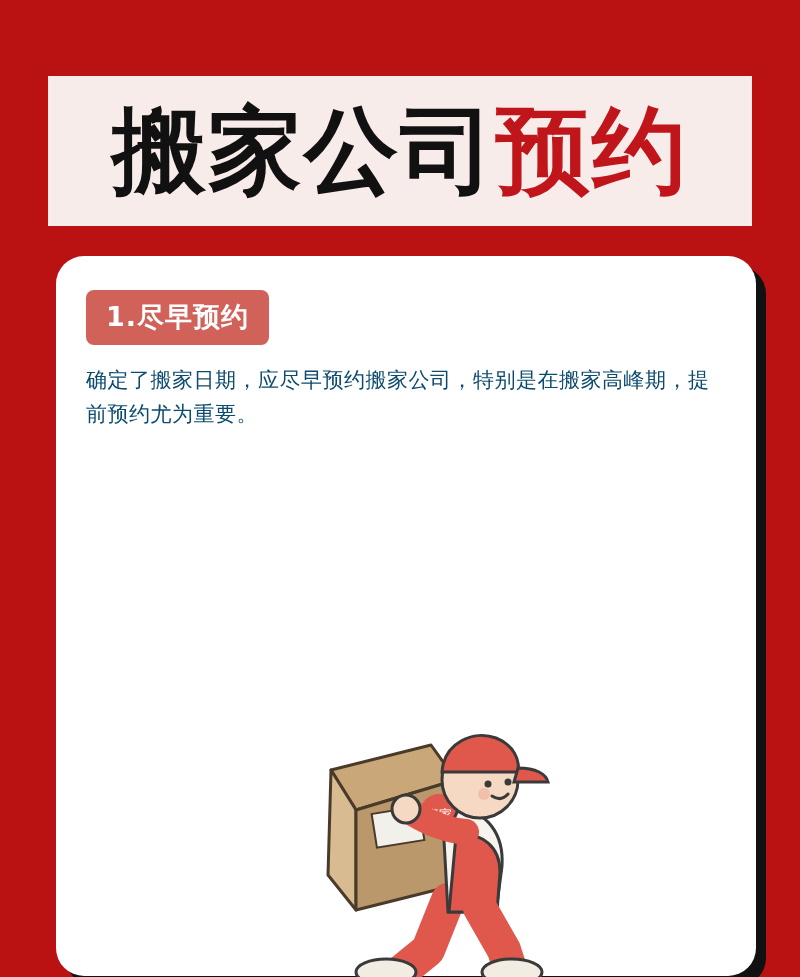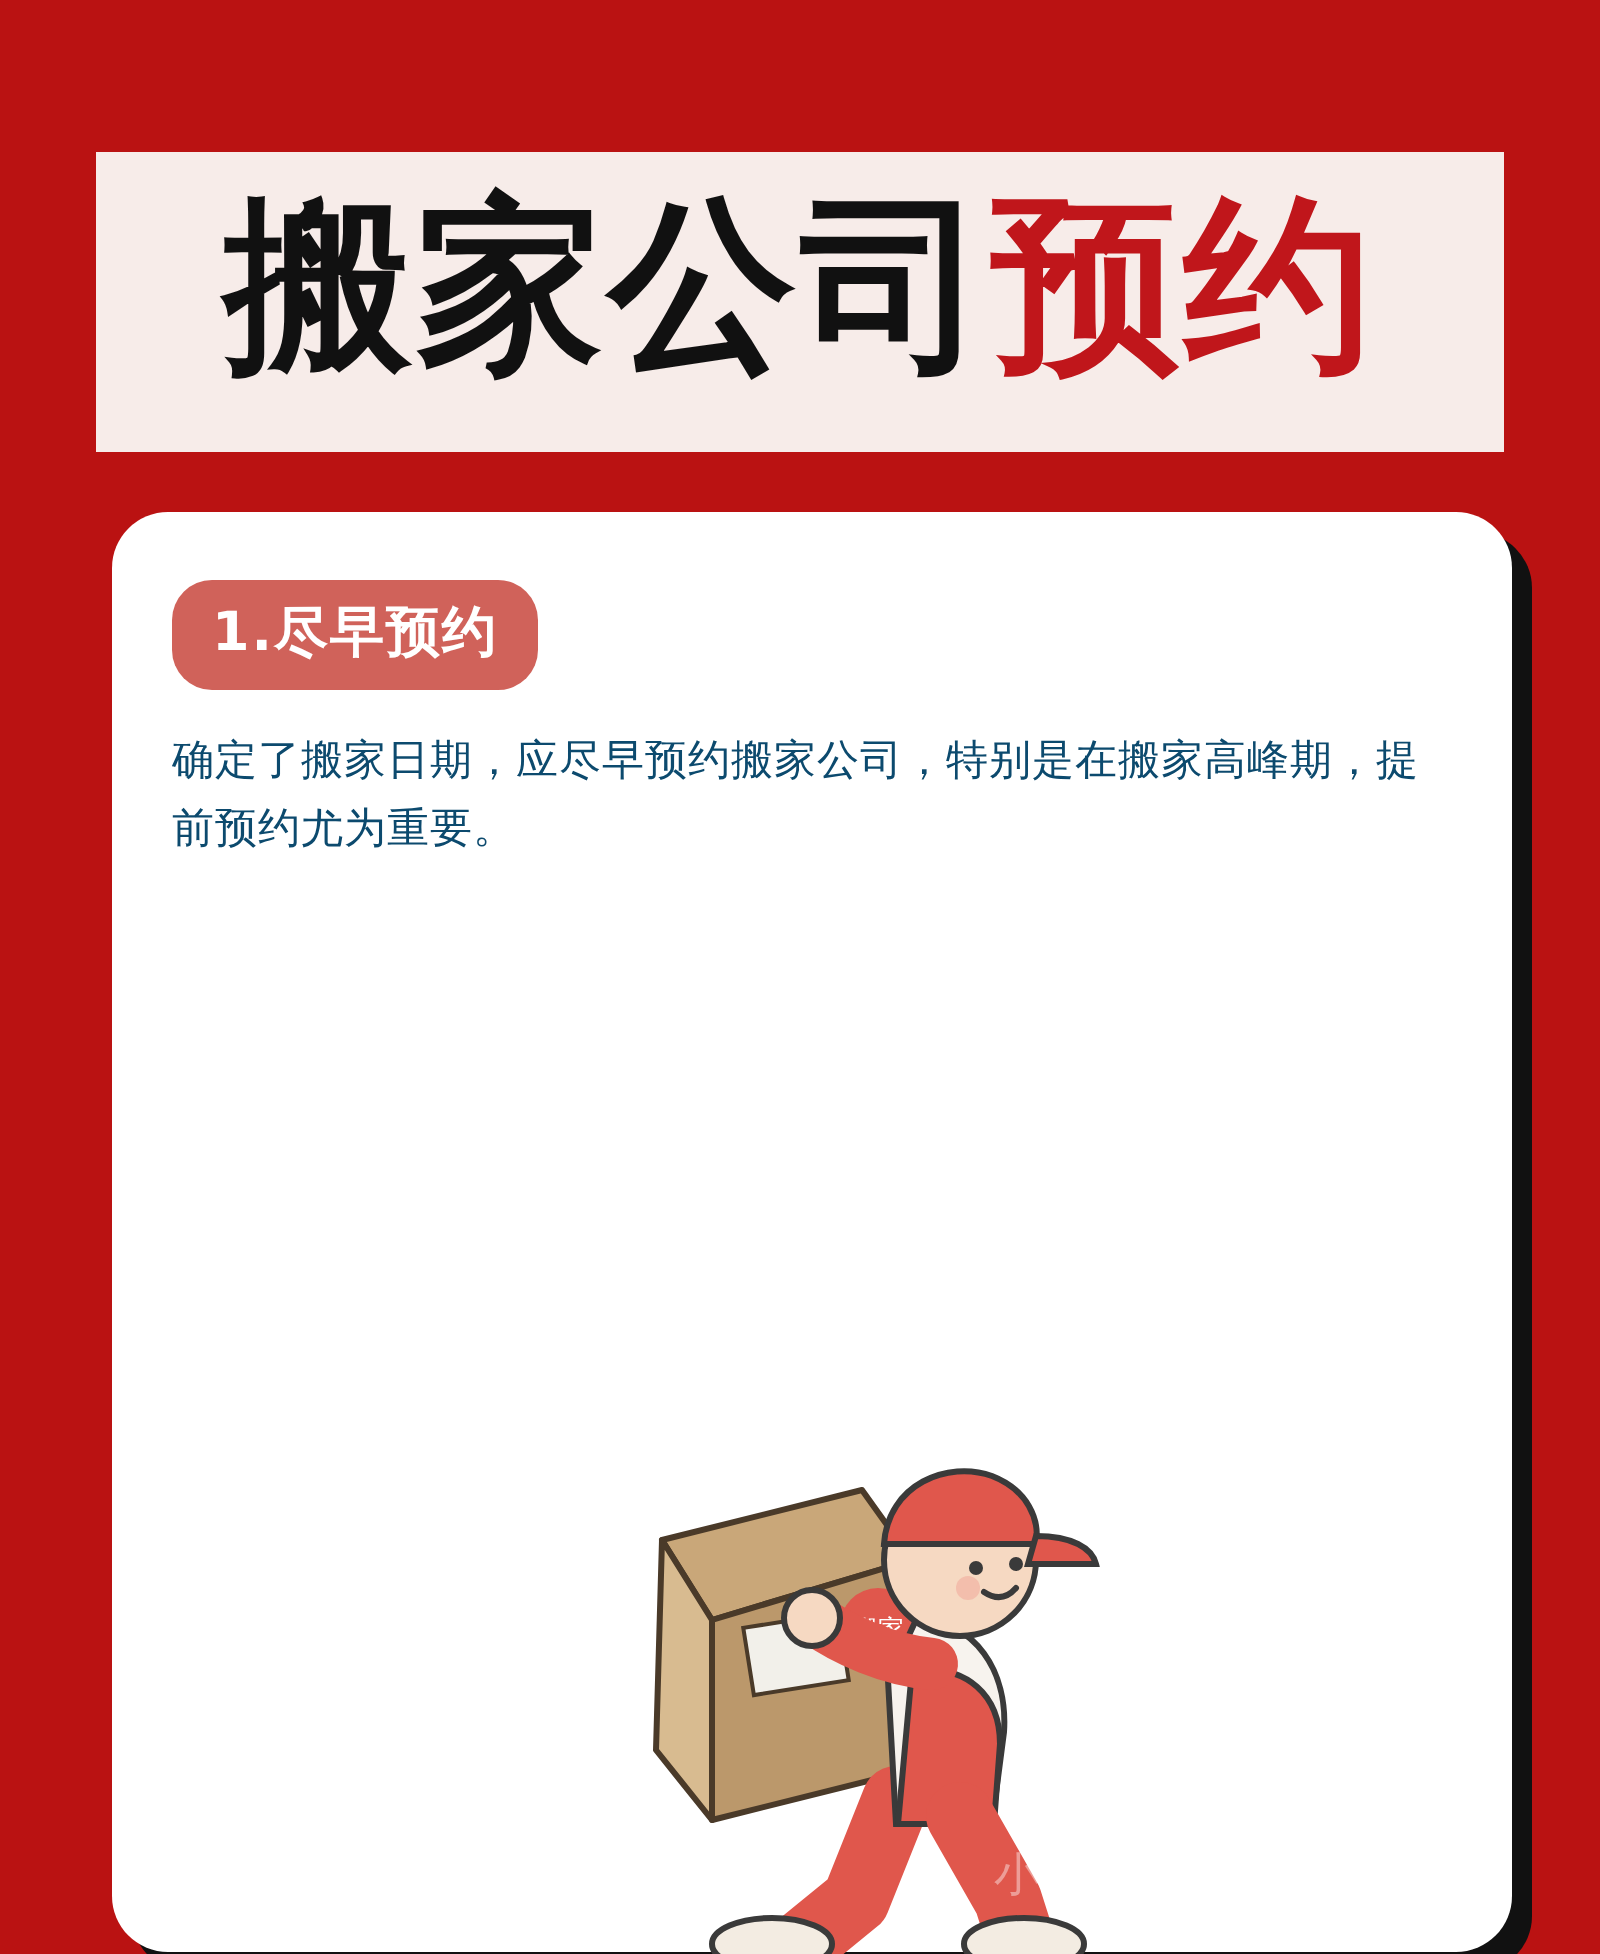--- a/index.html
+++ b/index.html
@@ -31,21 +31,21 @@
     display: flex;
     align-items: center;
     justify-content: center;
   }
   .title-text {
     font-size: 94px;
     font-weight: bold;
     line-height: 1;
     letter-spacing: 2px;
     white-space: nowrap;
-    font-family: Liberation Mono, monospace;
+    font-family: Liberation Serif, serif;
     text-align: center;
   }
   .title-black { color: #111111; }
   .title-red { color: #c0161b; }
 
   
   .card-shadow {
     position: absolute;
     left: 66px;
     top: 266px;
@@ -72,21 +72,21 @@
   .section { margin-bottom: 26px; }
 
   .pill {
     display: inline-block;
     background: #d0625a;
     color: #ffffff;
     font-size: 27px;
     font-weight: bold;
     line-height: 1;
     padding: 13px 20px 15px 20px;
-    border-radius: 20px;
+    border-radius: 8px;
     letter-spacing: 1px;
     font-family: "DejaVu Sans", "Liberation Sans", sans-serif;
   }
 
   .para {
     margin-top: 18px;
     font-size: 21px;
     line-height: 1.62;
     color: #0c4a6e;
     letter-spacing: 0.5px;
@@ -183,15 +183,14 @@
       <path d="M462 288 C480 288 490 294 492 302 L458 302 Z" fill="#e0574c" stroke="#3a3a3a" stroke-width="3"></path>
 
       <circle cx="432" cy="304" r="3.5" fill="#3a3a3a"></circle>
       <circle cx="452" cy="302" r="3.5" fill="#3a3a3a"></circle>
       <path d="M436 316 Q445 322 452 314" stroke="#3a3a3a" stroke-width="3" fill="none" stroke-linecap="round"></path>
       <circle cx="428" cy="314" r="6" fill="#f3b6a6" opacity="0.8"></circle>
     </g>
   </svg>
 
   <div class="wm-logo">小红书</div>
-  <div class="wm-id">小红书号 421843438</div>
 
 </div>
 
 </body></html>

